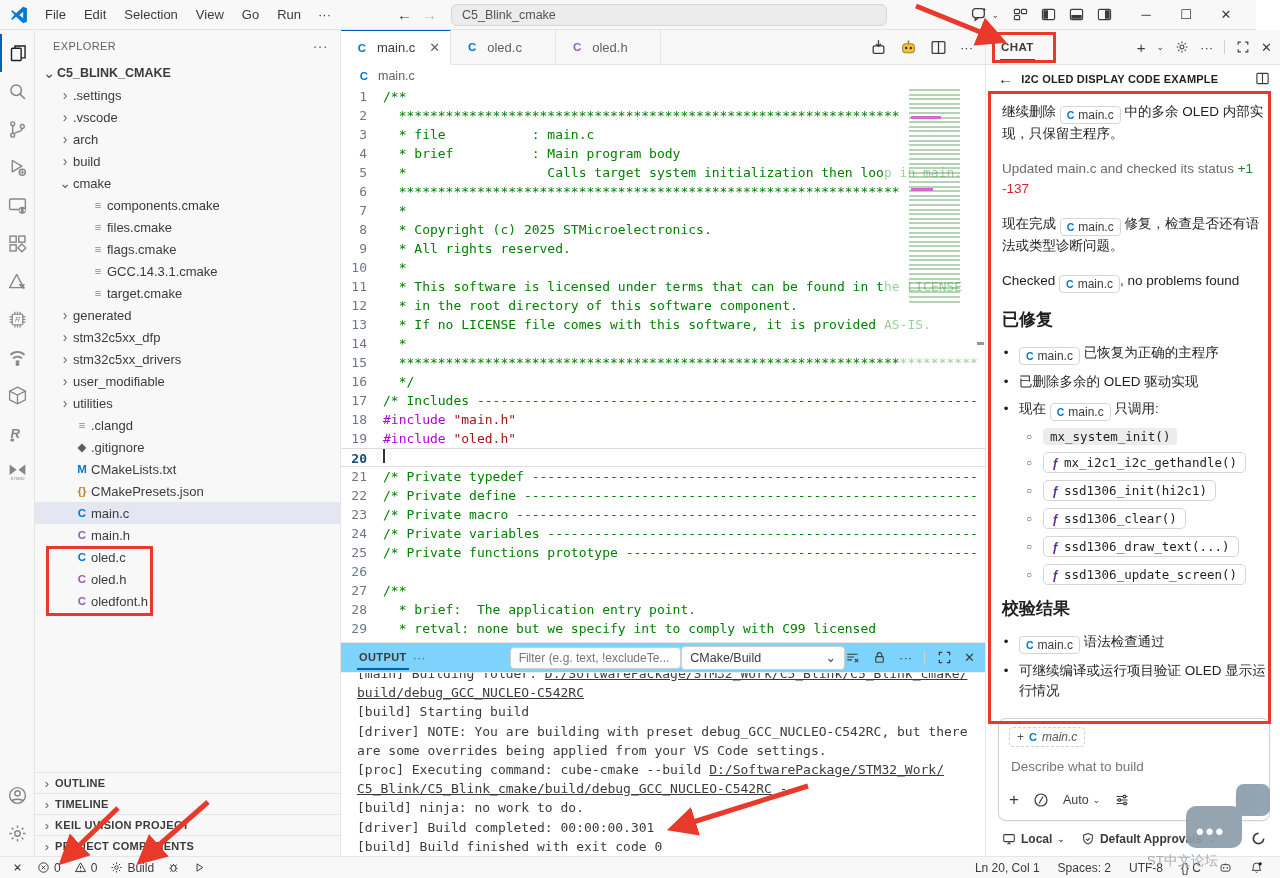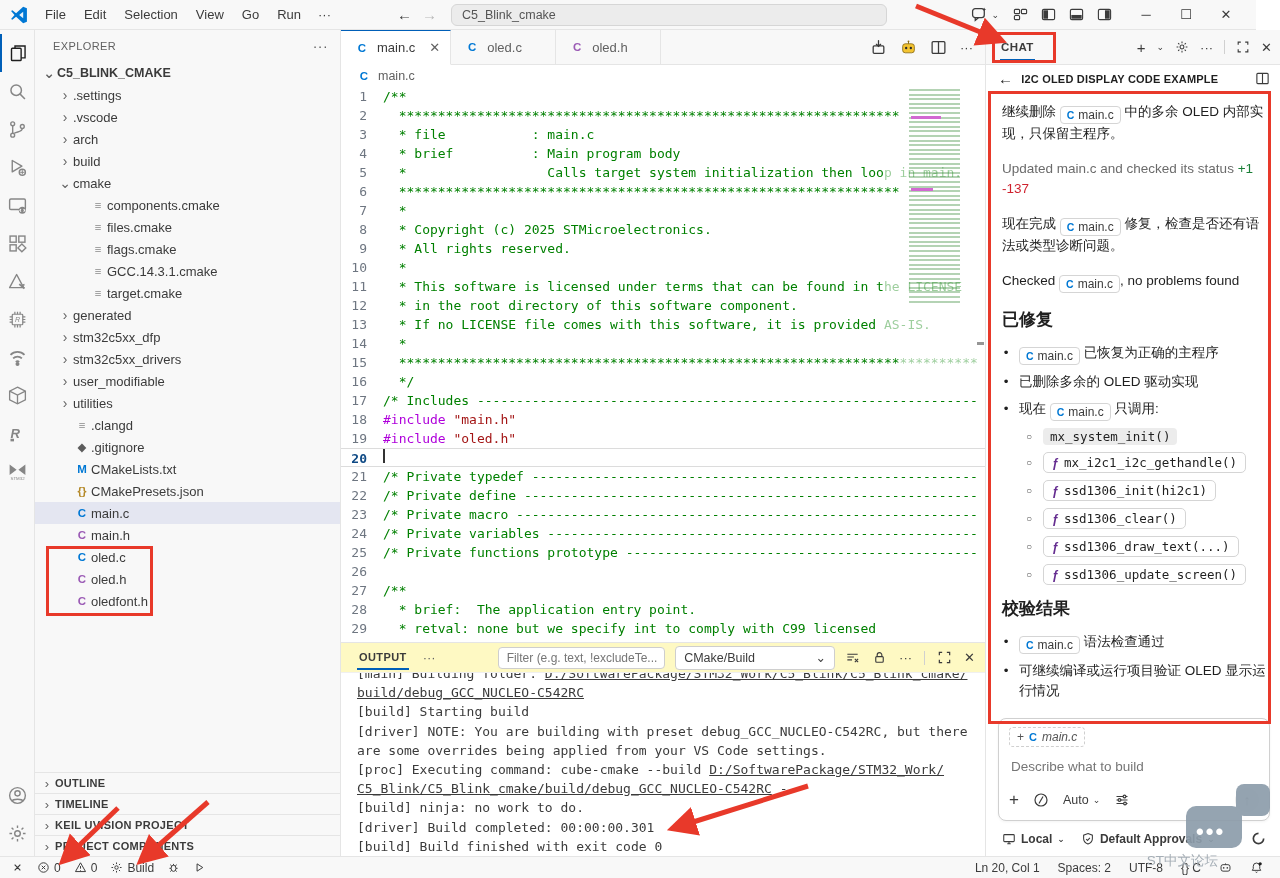--- a/index.html
+++ b/index.html
@@ -64,24 +64,24 @@
   .s-pp { color:#af00db; } .s-str { color:#a31515; } .s-pl { color:#000; }
   .caret { display:inline-block; width:1.5px; height:14px; background:#333; vertical-align:middle; }
   .minimap { position:absolute; top:2px; right:10px; width:66px; height:214px; background:
       repeating-linear-gradient(180deg, rgba(60,140,60,.45) 0 2px, rgba(60,140,60,0) 2px 4.6px);
       background-size:78% 100%; background-repeat:no-repeat; opacity:.85; }
   .minimap .mg { position:absolute; height:2.5px; background:#c94fc9; }
   .ovr-dash { position:absolute; right:1px; top:255px; width:7px; height:3px; background:#6a6a6a; opacity:.7; }
 
   
   .panel { height:214px; border-top:1px solid #e5e5e5; display:flex; flex-direction:column; position:relative; background:#fff; }
-  .panel-head { height:30px; display:flex; align-items:center; padding:0 10px 0 16px; gap:10px; background:#fef9c3; z-index:2; border-bottom:1px solid #f0f0f0; }
+  .panel-head { height:30px; display:flex; align-items:center; padding:0 10px 0 16px; background:#7dd3fc; z-index:2; border-bottom:1px solid #f0f0f0; }
   .p-tab { font-size:11px; font-weight:700; letter-spacing:.4px; color:#3b3b3b; border-bottom:2px solid #005fb8; padding:6px 2px 5px; }
   .p-more { color:#616161; padding:0 4px; }
-  .filter { width:176px; height:22px; border:1px solid #cecece; border-radius:4px; background:#fff; color:#767676; font-size:12px; display:flex; align-items:center; padding:0 8px; margin-left:48px; white-space:nowrap; overflow:hidden; }
+  .filter { width:176px; height:22px; border:1px solid #cecece; border-radius:4px; background:#fff; color:#767676; font-size:12px; display:flex; align-items:center; padding:0 8px; margin-left:80px; white-space:nowrap; overflow:hidden; }
   .dropdown { width:168px; height:24px; border:1px solid #cecece; border-radius:4px; background:#fff; font-size:12.5px; display:flex; align-items:center; padding:0 8px; gap:6px; }
   .dropdown .chev { margin-left:auto; color:#3b3b3b; }
   .p-icons { margin-left:auto; display:flex; align-items:center; gap:12px; color:#3b3b3b; }
   .p-icons svg { width:15px; height:15px; }
   .p-div { width:1px; height:14px; background:#d0d0d0; }
   .output { flex:1; overflow:hidden; padding:0 0 0 16px; font-family:"DejaVu Sans Mono","Liberation Mono",monospace; font-size:13px; color:#3b3b3b; }
   .oline { height:19.2px; line-height:19.2px; white-space:pre; }
   .oline:first-child { margin-top:-9px; }
   .olink { text-decoration:underline; }
 

